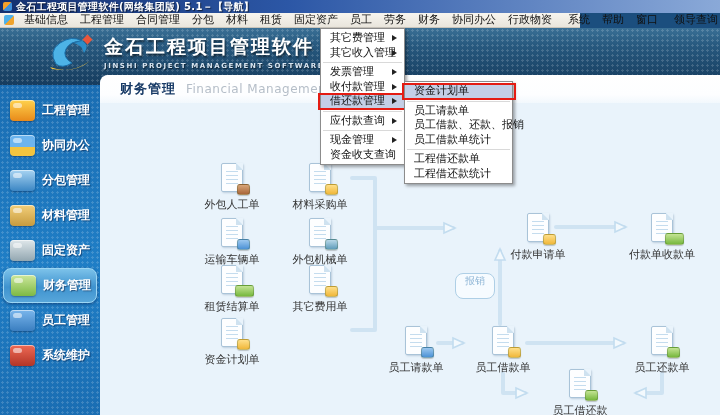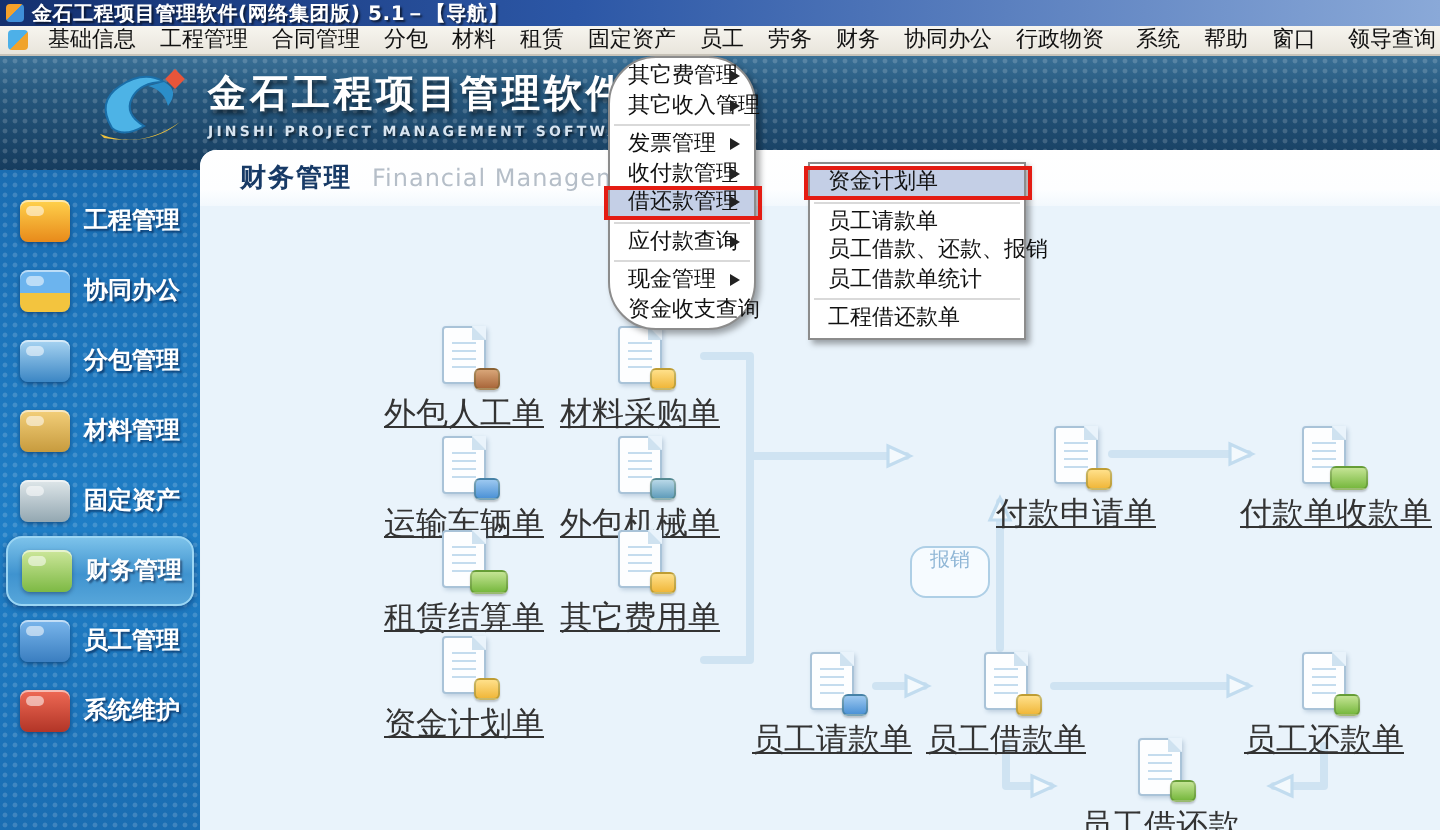--- a/index.html
+++ b/index.html
@@ -13,21 +13,21 @@
     position:absolute; left:0; top:0; width:720px; height:13px;
     background:linear-gradient(90deg,#14306f 0%,#2c57a6 40%,#8aa9d8 100%);
     display:flex; align-items:center; padding:0 3px; gap:4px;
   }
   .tb-icon { width:9px; height:9px; border-radius:2px;
     background:linear-gradient(135deg,#f5a12b 0 45%,#3f8fd8 45% 100%); flex:0 0 auto; }
   .tb-title { color:#fff; font-size:10px; font-weight:bold; white-space:nowrap;
     text-shadow:1px 1px 1px rgba(0,0,0,.6); letter-spacing:.3px; }
   
   .menubar {
-    position:absolute; left:0; top:13px; width:720px; height:15px;
+    position:absolute; left:0; top:13px; width:580px; height:15px;
     background:linear-gradient(#f7f5ef,#e9e5dc); border-bottom:1px solid #c9c4ba;
     display:flex; align-items:center; padding:0 2px; font-size:11px; color:#111;
   }
   .mb-appicon { width:10px; height:10px; margin:0 4px 0 2px; border-radius:2px;
     background:linear-gradient(135deg,#4db0e8 0 55%,#f0a32c 55% 100%); flex:0 0 auto; }
   .mi { padding:0 6px; line-height:14px; white-space:nowrap; cursor:default; position:relative; }
   .msep { width:1px; height:10px; background:#b7b2a8; box-shadow:1px 0 0 #fff; margin:0 2px; }
   .redbox { position:absolute; border:2px solid #e41c13; pointer-events:none; }
   
   .brand {
@@ -75,21 +75,21 @@
     background:#e9f3fb; border-radius:8px 0 0 0; overflow:hidden;
   }
   .panel-header { height:28px; background:linear-gradient(#ffffff,#fdfeff 70%,#f2f8fd);
     display:flex; align-items:center; padding-left:20px; border-radius:8px 0 0 0; }
   .ph-cn { color:#173a66; font-size:13px; font-weight:bold; letter-spacing:1px; }
   .ph-en { color:#b5bec8; font-size:12px; margin-left:10px; letter-spacing:.5px; }
   
   .flow { position:absolute; left:0; top:0; width:620px; height:340px; }
   .flow-svg { position:absolute; left:0; top:0; }
   .node { position:absolute; width:84px; text-align:center; cursor:pointer; }
-  .nlabel { font-size:16px; color:#333; margin-top:4px; white-space:nowrap;text-decoration:underline; }
+  .nlabel { font-size:11px; color:#333; margin-top:4px; white-space:nowrap; }
   .nicon { width:26px; height:30px; margin:0 auto; position:relative; }
   .doc { display:block; position:absolute; left:2px; top:0; width:22px; height:29px;
     background:#fdfeff; border:1px solid #a9c3d8; border-radius:2px;
     box-shadow:1px 1px 2px rgba(60,100,140,.25); }
   .doc:before { content:""; position:absolute; top:-1px; right:-1px; width:0; height:0;
     border-style:solid; border-width:0 7px 7px 0; border-color:#e9f3fb #e9f3fb #cfe2f0 transparent; }
   .doc:after { content:""; position:absolute; left:4px; top:7px; width:12px; height:13px;
     background:repeating-linear-gradient(#c4dcee 0 1px,transparent 1px 4px); }
   .badge { position:absolute; right:-5px; bottom:-2px; width:13px; height:11px;
     border-radius:3px; border:1px solid rgba(40,70,20,.25); box-shadow:0 1px 1px rgba(0,0,0,.2); }
@@ -106,21 +106,21 @@
   .n6{left:90px;top:243px;} .n7{left:178px;top:243px;}
   .n8{left:396px;top:138px;} .n9{left:520px;top:138px;}
   .n10{left:274px;top:251px;} .n11{left:361px;top:251px;}
   .n12{left:520px;top:251px;} .n13{left:438px;top:294px;}
   .oval-badge { position:absolute; left:355px; top:198px; width:40px; height:26px;
     border:1px solid #aecfe6; border-radius:8px; background:#f6fbff;
     color:#8fb6d6; font-size:10px; line-height:14px; text-align:center; }
   
   .ddmenu { position:absolute; background:#fff; border:1px solid #8c8c8c;
     box-shadow:2px 2px 3px rgba(0,0,0,.35); padding:2px 0; z-index:20; font-size:11px; color:#111; }
-  .dd-finance { left:304px; top:28px; width:74px;border-radius:24px; }
+  .dd-finance { left:320px; top:28px; width:85px; }
   .dd-loan    { left:404px; top:81px; width:109px; z-index:21; }
   .dd-row { position:relative; height:14.5px; line-height:14.5px; padding:0 12px 0 9px;
     white-space:nowrap; cursor:pointer; }
   .dd-row.hl { background:#c4cfe6; }
   .dd-row .redbox { left:-3px; right:-4px; top:-1px; bottom:-1px; z-index:5; }
   .dd-sep { height:1px; background:#d9d9d9; margin:2px 2px; }
   .dd-arrow { position:absolute; right:4px; top:4px; width:0; height:0;
     border:3.5px solid transparent; border-left:5px solid #222; }
 </style>
 </head>
@@ -359,13 +359,14 @@
 </div>
 
 <div class="ddmenu dd-loan">
   <div class="dd-row hl"><span>资金计划单</span><span class="redbox"></span></div>
   <div class="dd-sep"></div>
   <div class="dd-row"><span>员工请款单</span></div>
   <div class="dd-row"><span>员工借款、还款、报销</span></div>
   <div class="dd-row"><span>员工借款单统计</span></div>
   <div class="dd-sep"></div>
   <div class="dd-row"><span>工程借还款单</span></div>
+  <div class="dd-row"><span>工程借还款统计</span></div>
 </div>
 
 </body></html>

